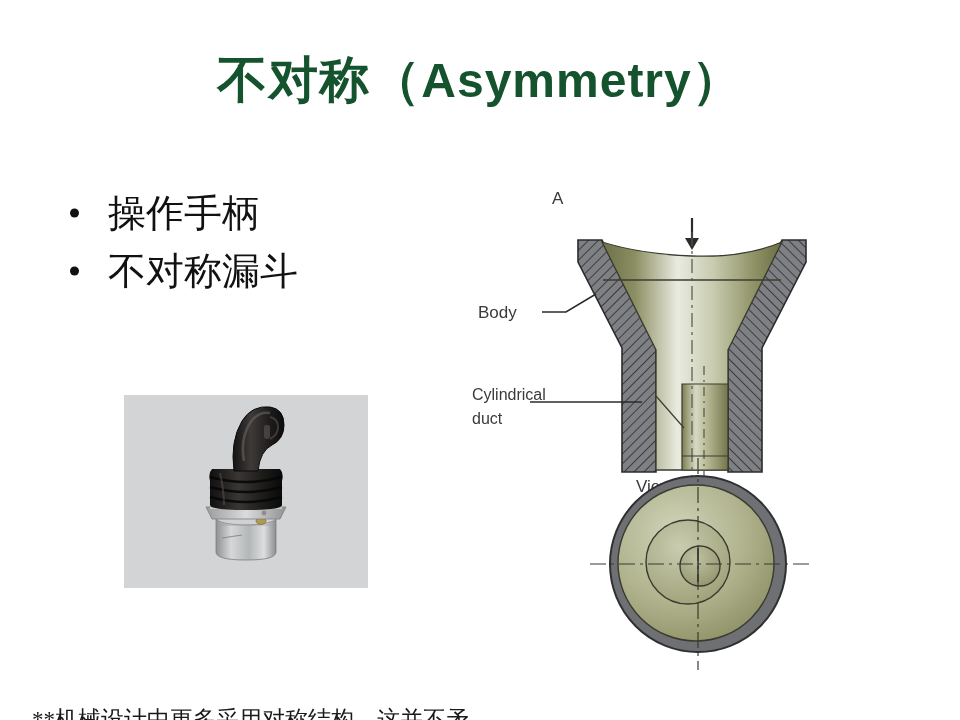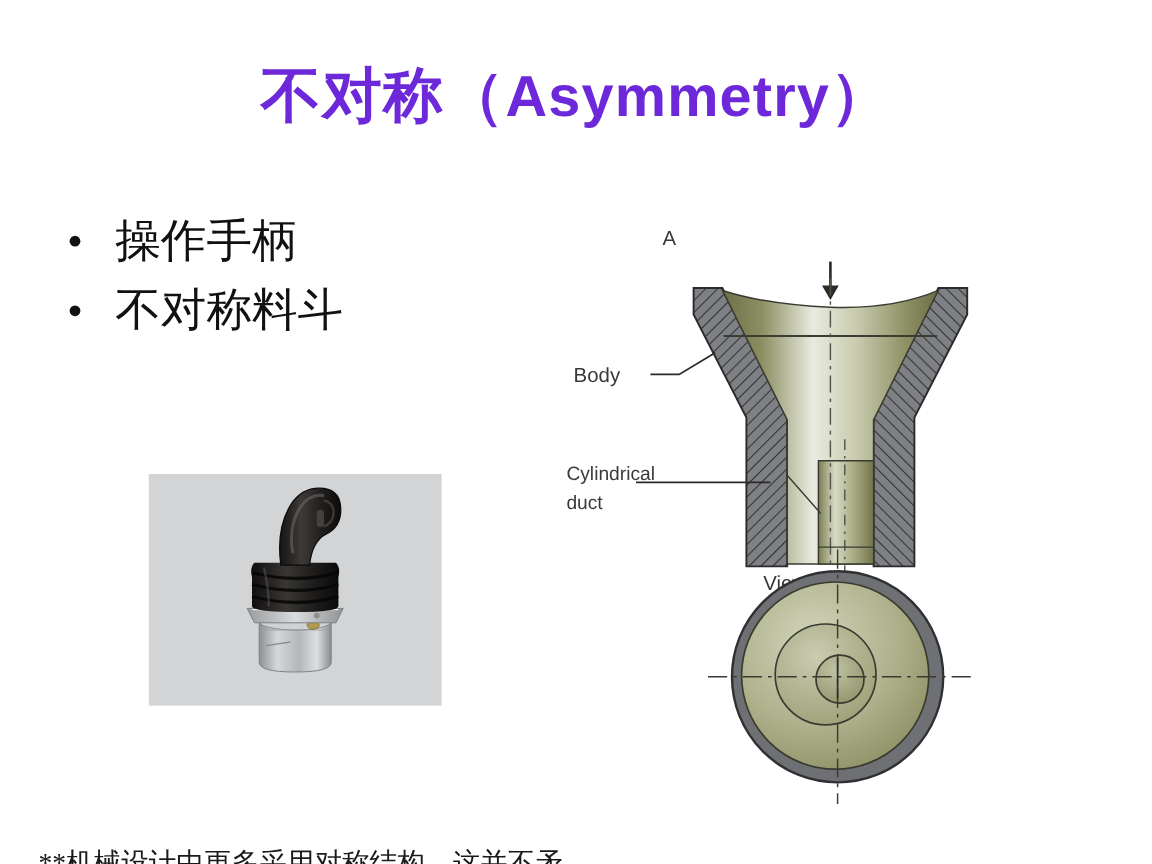--- a/index.html
+++ b/index.html
@@ -16,41 +16,41 @@
     color: #1a1a1a;
   }
 
   
   .slide-title {
     position: absolute;
     left: 0;
     top: 50px;
     width: 960px;
     text-align: center;
-    color: #6d28d9;
+    color: #14532d;
     font-family: "Liberation Serif", "DejaVu Serif", serif;
     font-weight: bold;
     font-size: 50px;
     line-height: 60px;
     letter-spacing: 1px;
     white-space: nowrap;
   }
   .slide-title .latin {
     font-family: "Liberation Sans", "DejaVu Sans", sans-serif;
     font-weight: bold;
     font-size: 48px;
   }
 
   
   .bullet-list {
     position: absolute;
     left: 52px;
     top: 172px;
     width: 400px;
-    margin: 0;
+    margin: 12px;
     padding: 0;
     list-style: none;
   }
   .bullet-item {
     position: relative;
     padding-left: 44px;
     font-family: "Liberation Serif", "DejaVu Serif", serif;
     font-size: 38px;
     line-height: 58px;
     color: #111111;
@@ -116,21 +116,21 @@
   <span>不对称（</span><span class="latin">Asymmetry</span><span>）</span>
 </div>
 
 <ul class="bullet-list">
   <li class="bullet-item">
     <span class="bullet-marker"></span>
     <span>操作手柄</span>
   </li>
   <li class="bullet-item">
     <span class="bullet-marker"></span>
-    <span>不对称料斗</span>
+    <span>不对称漏斗</span>
   </li>
 </ul>
 
 <div class="photo-frame">
   <svg class="joy-svg" viewBox="0 0 244 193">
     <defs>
       <linearGradient id="gHandle" x1="0" y1="0" x2="1" y2="0">
         <stop offset="0" stop-color="#141414"></stop>
         <stop offset="0.35" stop-color="#3d3a38"></stop>
         <stop offset="0.7" stop-color="#201e1d"></stop>

